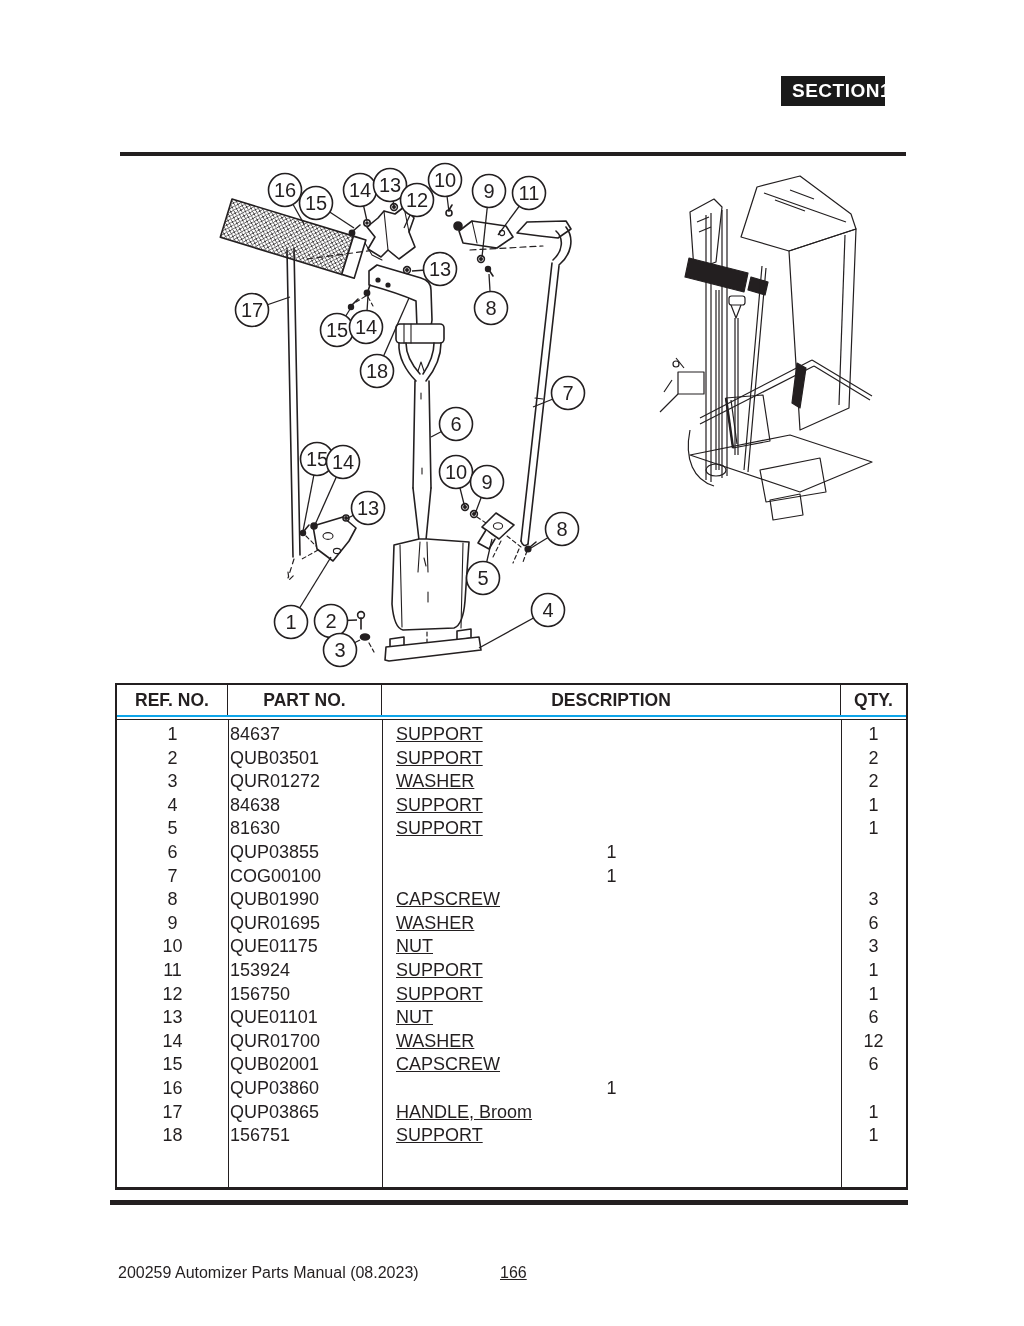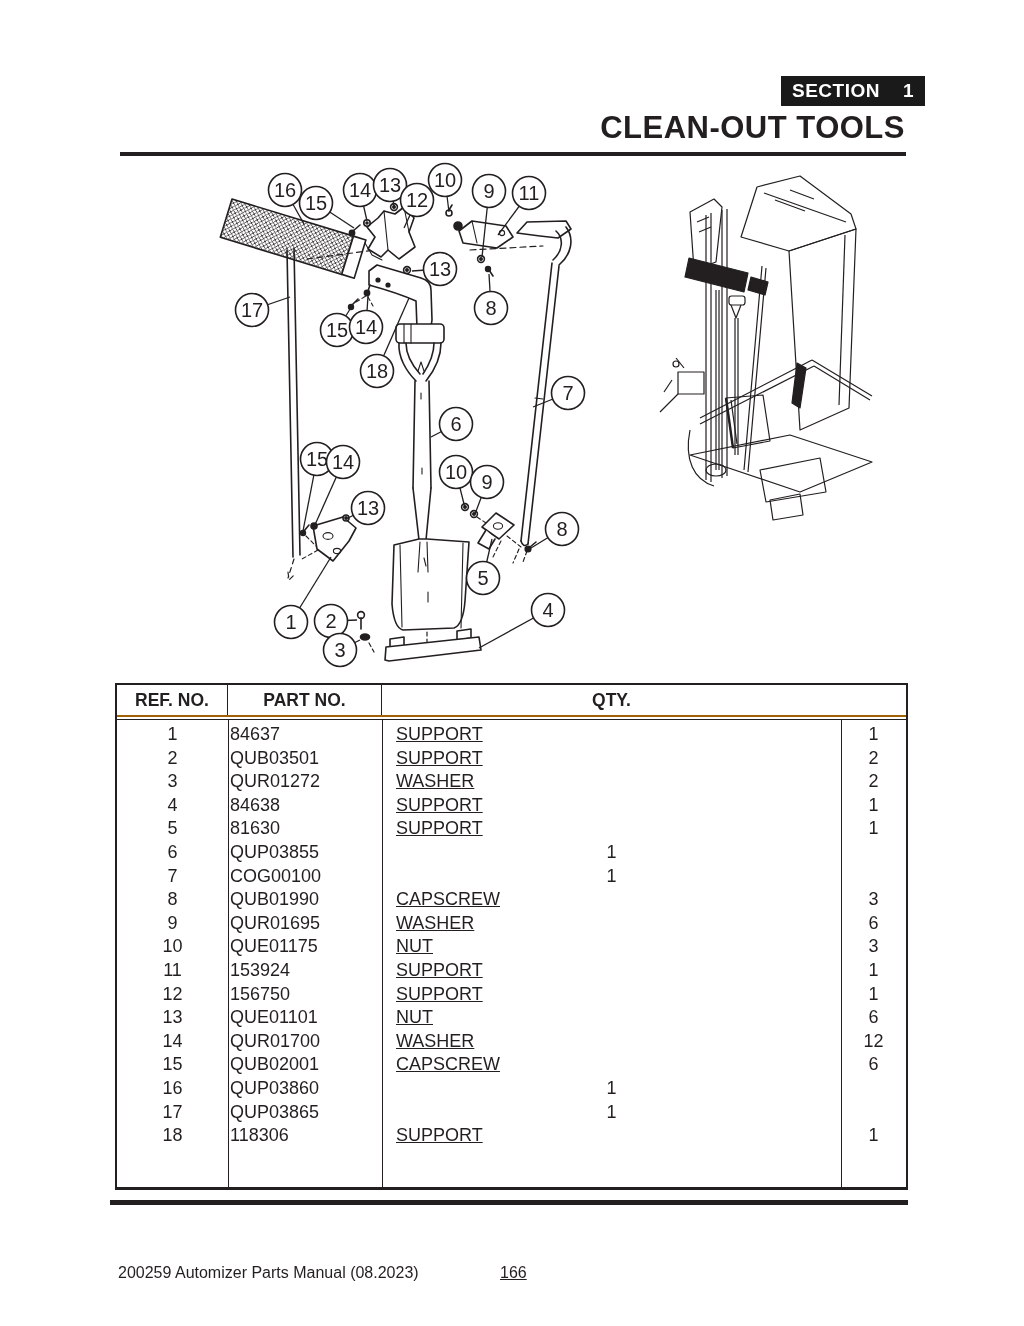--- a/index.html
+++ b/index.html
@@ -1,41 +1,41 @@
 <!DOCTYPE html>
 <html><head>
 <meta charset="utf-8">
 <style>
   html,body{margin:0;padding:0;background:#e8e8e8;}
   .page{
     position:relative;width:1024px;height:1326px;background:#ffffff;
     font-family:"Liberation Sans",sans-serif;color:#231f20;margin:0 auto;overflow:hidden;
   }
   .section-box{
-    position:absolute;left:781px;top:76px;width:144px;height:30px;
+    position:absolute;left:781px;top:76px;width:104px;height:30px;
     background:#1a1a1a;color:#ffffff;display:flex;align-items:center;
     justify-content:space-between;padding:0 11px;box-sizing:border-box;
     font-weight:bold;font-size:19px;letter-spacing:.5px;
   }
   .page-title{
     position:absolute;right:119px;top:110px;font-weight:bold;font-size:31px;
     letter-spacing:.5px;white-space:nowrap;
   }
   .rule-top{position:absolute;left:120px;top:152px;width:786px;height:4px;background:#231f20;}
   .rule-bottom{position:absolute;left:110px;top:1200px;width:798px;height:5px;background:#231f20;}
   svg.diagram{position:absolute;left:0;top:0;}
 
   .parts-table{
     position:absolute;left:115px;top:683px;width:793px;height:507px;
     border:2px solid #231f20;border-bottom-width:3px;box-sizing:border-box;
     display:flex;flex-direction:column;
   }
   .thead{
     display:grid;grid-template-columns:111px 154px 459px 1fr;height:30px;
-    font-weight:bold;font-size:17.5px;border-bottom:2px solid #a16207;flex:0 0 auto;
+    font-weight:bold;font-size:17.5px;border-bottom:2px solid #0ea5e9;flex:0 0 auto;
   }
   .thead .hc{display:flex;align-items:center;justify-content:center;}
   .thead .hc:not(:last-child){border-right:1.5px solid #231f20;}
   .dline{height:2px;border-bottom:1.5px solid #231f20;flex:0 0 auto;}
   .tbody{position:relative;flex:1 1 auto;padding-top:3px;font-size:18px;}
   .vline{position:absolute;top:0;bottom:0;width:1.5px;background:#231f20;}
   .vline.v1{left:110.5px;}.vline.v2{left:264.5px;}.vline.v3{left:723.5px;}
   .trow{display:grid;grid-template-columns:111px 154px 459px 1fr;height:23.6px;line-height:23.6px;}
   .trow .ref{text-align:center;}
   .trow .part{padding-left:2px;}
@@ -49,21 +49,20 @@
 </head>
 <body>
 
 <div class="page">
 
   <div class="section-box">
     <span>SECTION</span>
     <span>1</span>
   </div>
 
-  <div class="page-title">CLEAN-OUT TOOLS</div>
   <div class="rule-top"></div>
 
   <svg class="diagram" width="1024" height="690" viewBox="0 0 1024 690">
     <defs>
       <pattern id="hatch" width="4.6" height="4.6" patternUnits="userSpaceOnUse">
         <path d="M0,4.6 L4.6,0 M0,0 L4.6,4.6" stroke="#231f20" stroke-width="0.8"></path>
       </pattern>
     </defs>
 
     <g stroke="#231f20" fill="none" stroke-width="1.6" stroke-linecap="round" stroke-linejoin="round">
@@ -311,20 +310,21 @@
         <line x1="340" y1="650" x2="360" y2="640" stroke="#231f20" stroke-width="1.3"></line>
         <circle cx="340" cy="650" r="16.5" fill="#ffffff" stroke="#231f20" stroke-width="1.6"></circle>
         <text x="340" y="650" dy=".34em" text-anchor="middle" font-family="&quot;Liberation Sans&quot;, sans-serif" font-size="20" fill="#231f20">3</text>
       </g>
   </svg>
 
   <div class="parts-table">
     <div class="thead">
       <div class="hc">REF. NO.</div>
       <div class="hc">PART NO.</div>
+      <div class="hc">DESCRIPTION</div>
       <div class="hc">QTY.</div>
     </div>
     <div class="dline"></div>
     <div class="tbody" id="rows">
       <div class="vline v1"></div>
       <div class="vline v2"></div>
       <div class="vline v3"></div>
     <div class="trow">
           <div class="ref">1</div>
           <div class="part">84637</div>
@@ -414,25 +414,26 @@
           <div class="qty">6</div>
         </div>
         <div class="trow">
           <div class="ref">16</div>
           <div class="part">QUP03860</div>
           <div class="qty">1</div>
         </div>
         <div class="trow">
           <div class="ref">17</div>
           <div class="part">QUP03865</div>
+          <div class="desc">HANDLE, Broom</div>
           <div class="qty">1</div>
         </div>
         <div class="trow">
           <div class="ref">18</div>
-          <div class="part">118306</div>
+          <div class="part">156751</div>
           <div class="desc">SUPPORT</div>
           <div class="qty">1</div>
         </div>
       </div>
   </div>
 
   <div class="rule-bottom"></div>
 
   <div class="footer">
     <span>200259 Automizer Parts Manual (08.2023)</span>

